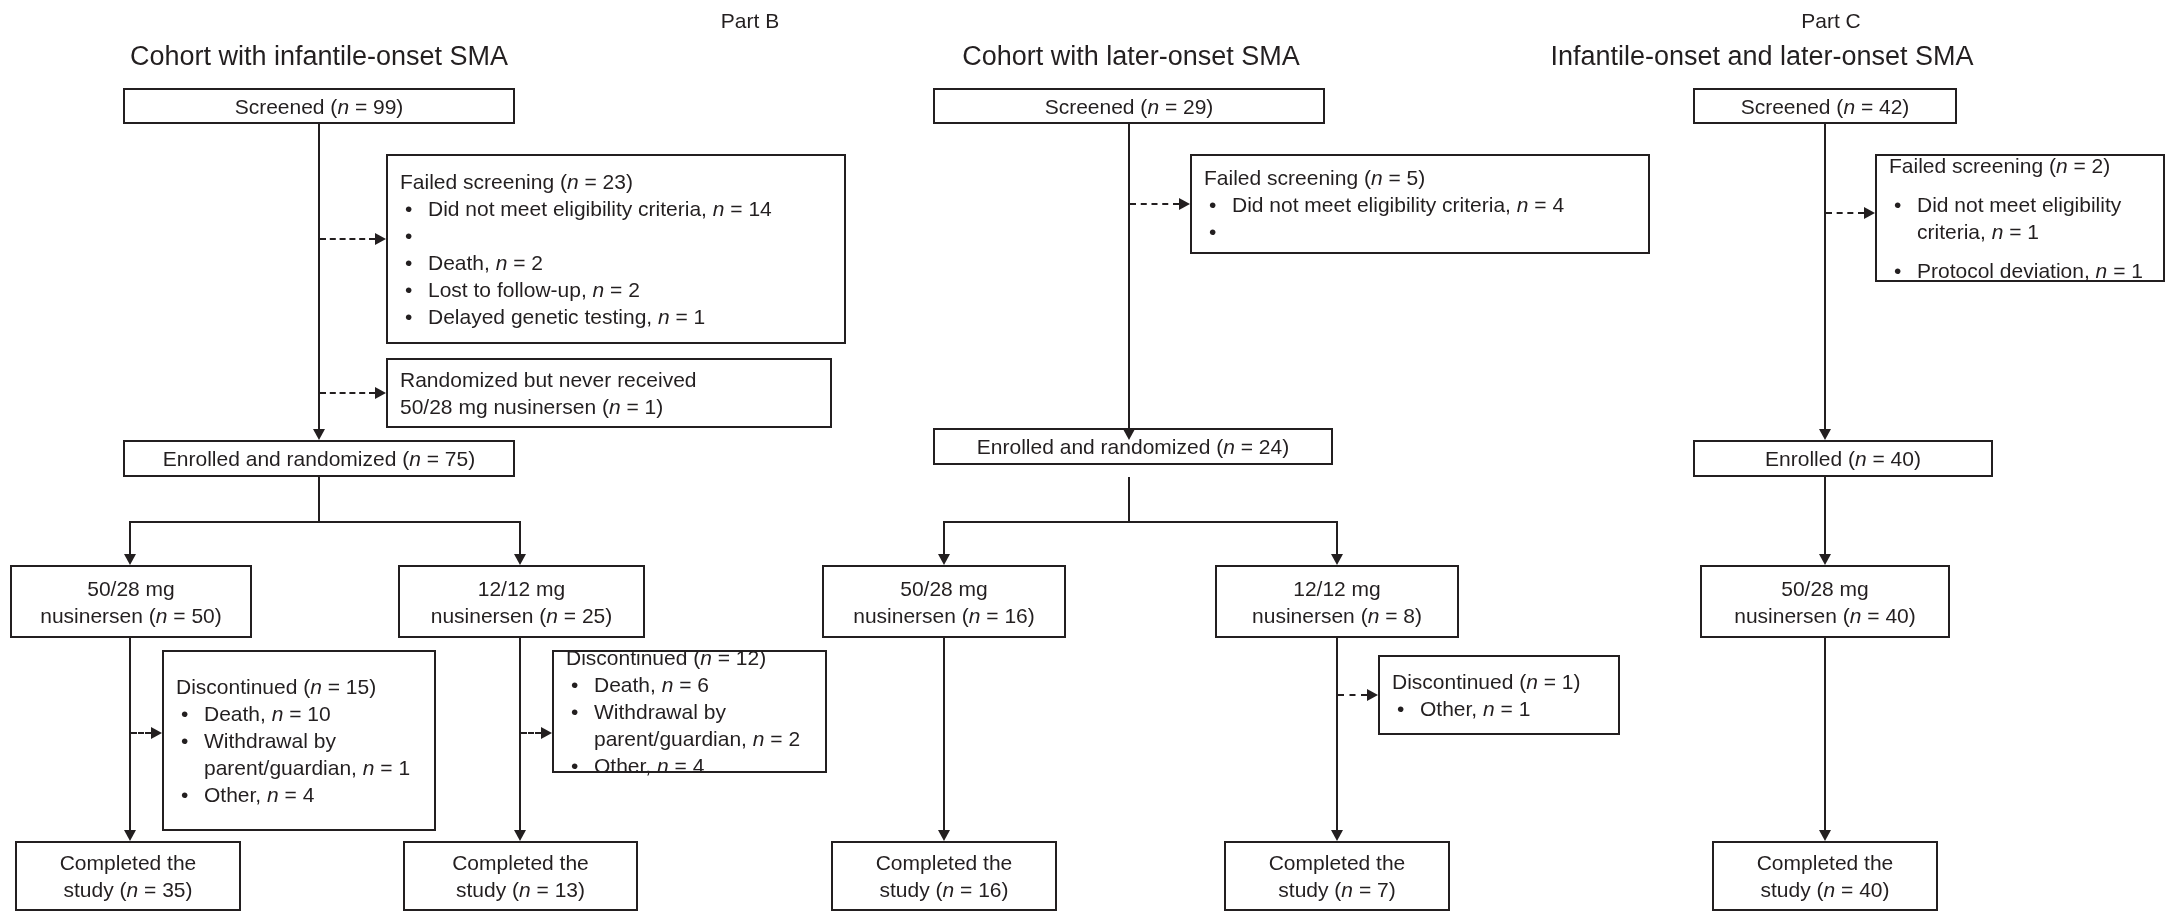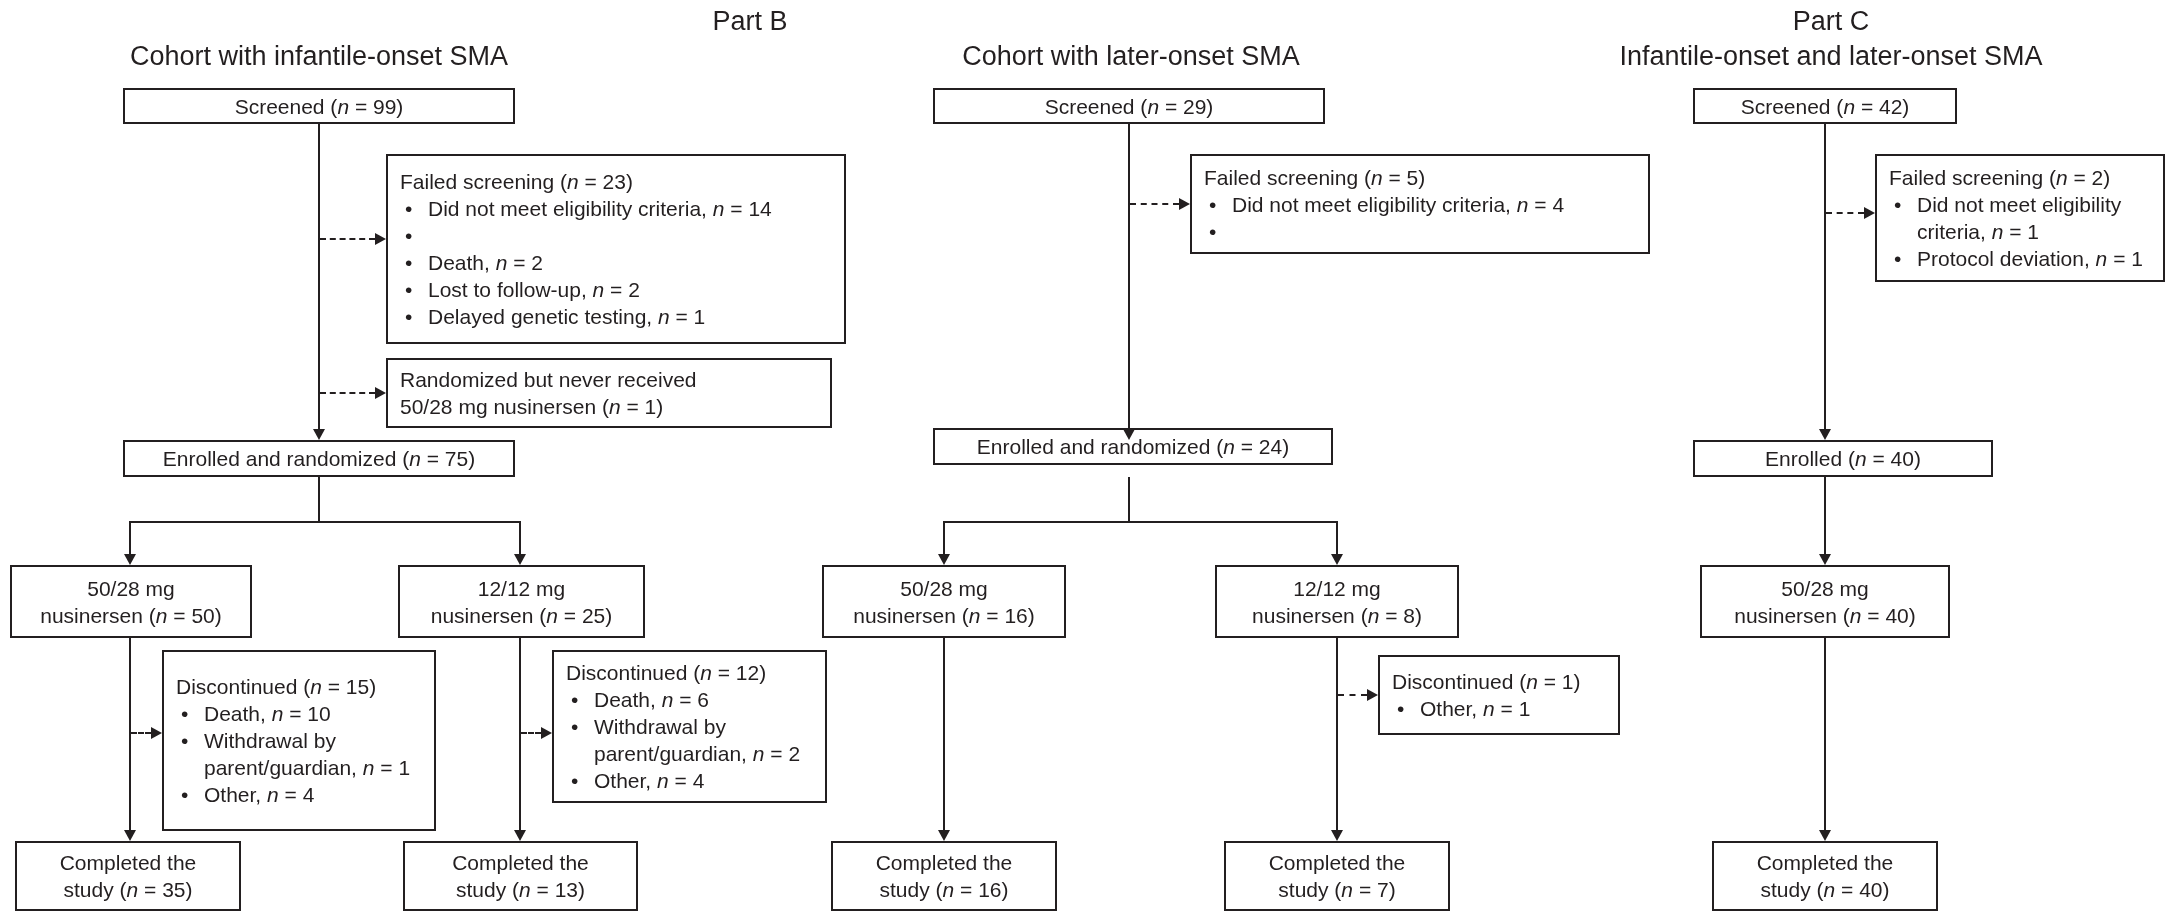--- a/index.html
+++ b/index.html
@@ -2,21 +2,21 @@
 <html style="--ink: #231f20;"><head>
 <meta charset="utf-8">
 <style>
   html,body { margin:0; padding:0; background:#ffffff; }
   .canvas {
     position:relative; width:2171px; height:911px; background:#ffffff;
     font-family:"Liberation Sans", sans-serif; color:#231f20;
   }
   .part-title {
     position:absolute; transform:translateX(-50%);
-    font-size:27px; line-height:32px; white-space:pre;
+    font-size:21px; line-height:32px; white-space:pre;
   }
   .cohort-title {
     position:absolute; transform:translateX(-50%);
     font-size:27px; line-height:30px; white-space:pre;
   }
   .box {
     position:absolute; box-sizing:border-box; background:#ffffff;
     border:2.5px solid #231f20;
     display:flex; flex-direction:column; justify-content:center;
     padding:8px 12px; font-size:21px; line-height:27px; white-space:pre;
@@ -41,21 +41,21 @@
 </style>
 </head>
 <body>
 
 <div class="canvas">
 
   <div class="part-title" style="left:750px; top:5px;">Part B</div>
   <div class="part-title" style="left:1831px; top:5px;">Part C</div>
   <div class="cohort-title" style="left:1131px; top:41px;">Cohort with later-onset SMA</div>
   <div class="cohort-title" style="left:319px; top:41px;">Cohort with infantile-onset SMA</div>
-  <div class="cohort-title" style="left:1831px; top:41px;">Infantile-onset and later-onset SMA</div>
+  <div class="cohort-title" style="left:1762px; top:41px;">Infantile-onset and later-onset SMA</div>
 
   <div class="box center" style="left:123px; top:88px; width:392px; height:36px;">
     <span>Screened (<i>n</i> = 99)</span>
   </div>
 
   <div class="box" style="left:386px; top:154px; width:460px; height:190px;">
     <div>Failed screening (<i>n</i> = 23)</div>
     <div class="bullet"><span class="dot">•</span><span>Did not meet eligibility criteria, <i>n</i> = 14</span></div>
     <div class="bullet"><span class="dot">•</span></div>
     <div class="bullet"><span class="dot">•</span><span>Death, <i>n</i> = 2</span></div>
@@ -82,21 +82,21 @@
   </div>
 
   <div class="box" style="left:162px; top:650px; width:274px; height:181px;">
     <div>Discontinued (<i>n</i> = 15)</div>
     <div class="bullet"><span class="dot">•</span><span>Death, <i>n</i> = 10</span></div>
     <div class="bullet"><span class="dot">•</span><span>Withdrawal by
 parent/guardian, <i>n</i> = 1</span></div>
     <div class="bullet"><span class="dot">•</span><span>Other, <i>n</i> = 4</span></div>
   </div>
 
-  <div class="box" style="left:552px; top:650px; width:275px; height:153px;">
+  <div class="box" style="left:552px; top:650px; width:275px; height:123px;">
     <div>Discontinued (<i>n</i> = 12)</div>
     <div class="bullet"><span class="dot">•</span><span>Death, <i>n</i> = 6</span></div>
     <div class="bullet"><span class="dot">•</span><span>Withdrawal by
 parent/guardian, <i>n</i> = 2</span></div>
     <div class="bullet"><span class="dot">•</span><span>Other, <i>n</i> = 4</span></div>
   </div>
 
   <div class="box center" style="left:15px; top:841px; width:226px; height:70px;">
     <span>Completed the
 study (<i>n</i> = 35)</span>
@@ -178,21 +178,21 @@
   <div class="arr-down" style="left:938px; top:830px;"></div>
   <div class="vline" style="left:1336px; top:638px; height:192px;"></div>
   <div class="arr-down" style="left:1331px; top:830px;"></div>
   <div class="dashline" style="left:1338px; top:694px; width:29px;"></div>
   <div class="arr-right" style="left:1367px; top:689px;"></div>
 
   <div class="box center" style="left:1693px; top:88px; width:264px; height:36px;">
     <span>Screened (<i>n</i> = 42)</span>
   </div>
 
-  <div class="box" style="left:1875px; top:154px; width:290px; height:128px;">
+  <div class="box" style="left:1875px; top:154px; width:290px; height:128px;gap:12px;">
     <div>Failed screening (<i>n</i> = 2)</div>
     <div class="bullet"><span class="dot">•</span><span>Did not meet eligibility
 criteria, <i>n</i> = 1</span></div>
     <div class="bullet"><span class="dot">•</span><span>Protocol deviation, <i>n</i> = 1</span></div>
   </div>
 
   <div class="box center" style="left:1693px; top:440px; width:300px; height:37px;">
     <span>Enrolled (<i>n</i> = 40)</span>
   </div>
 

